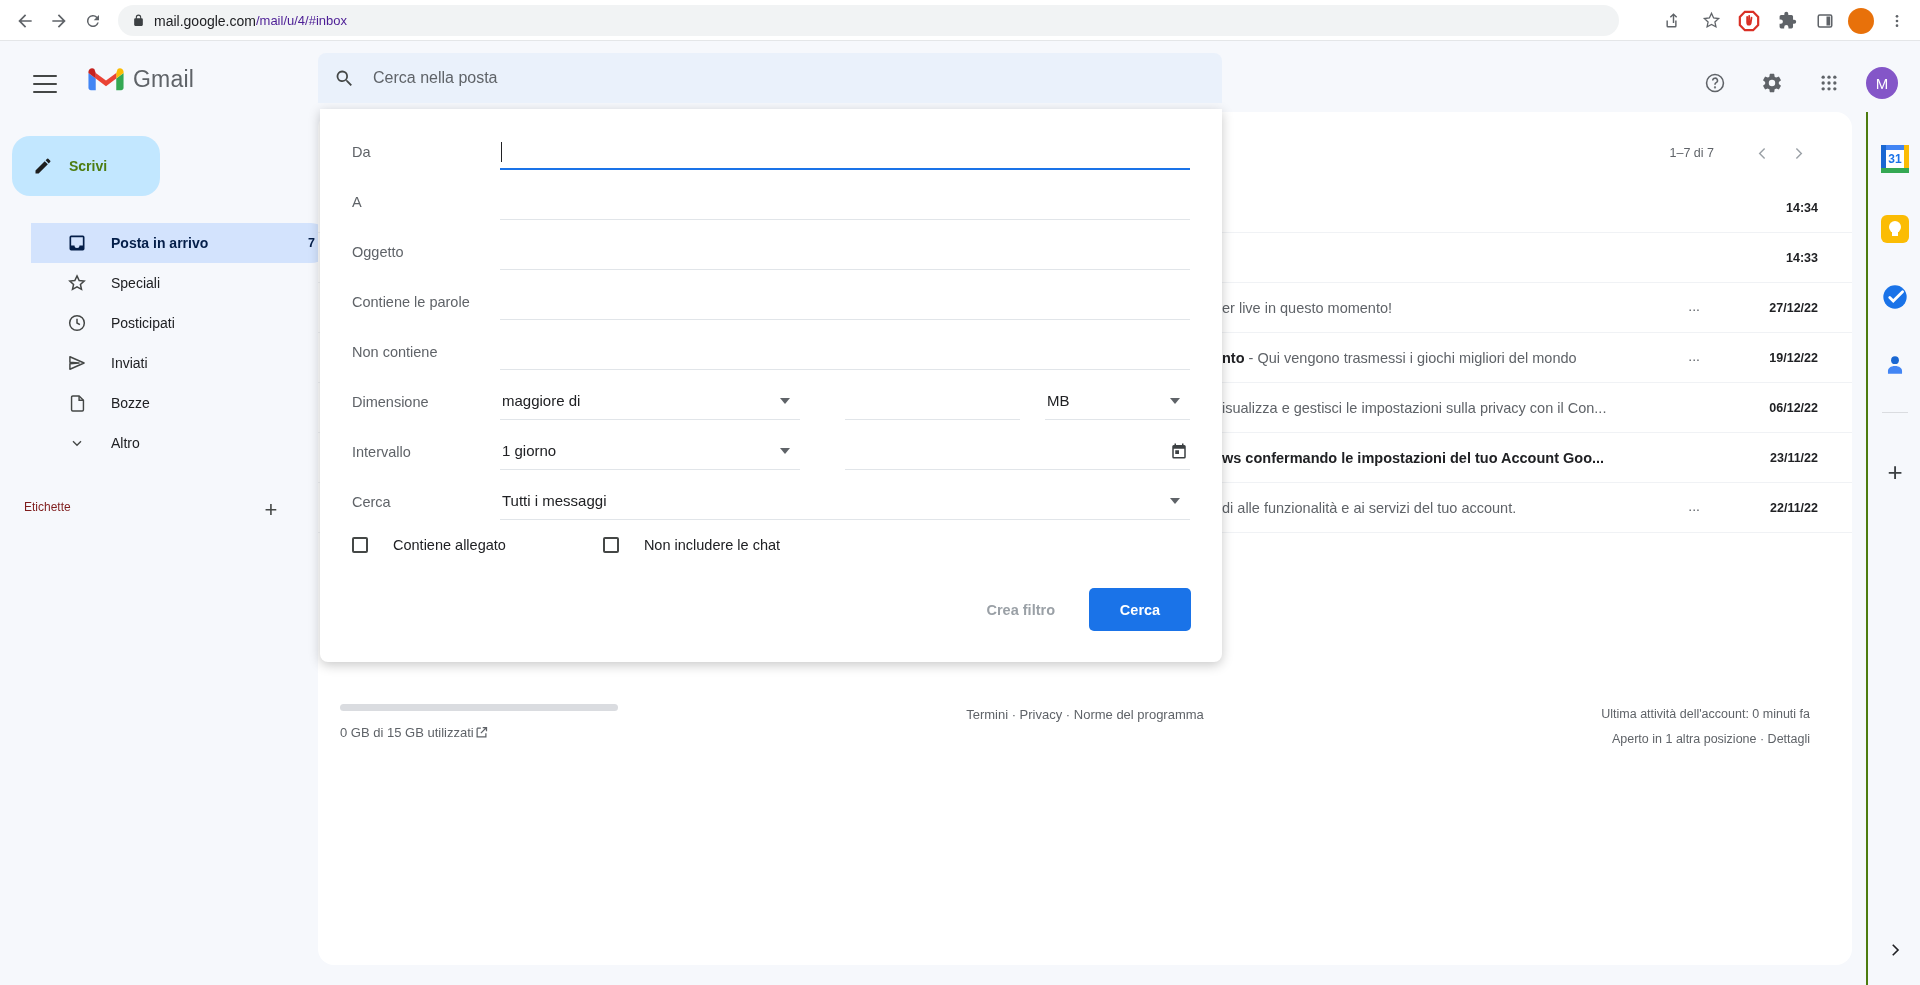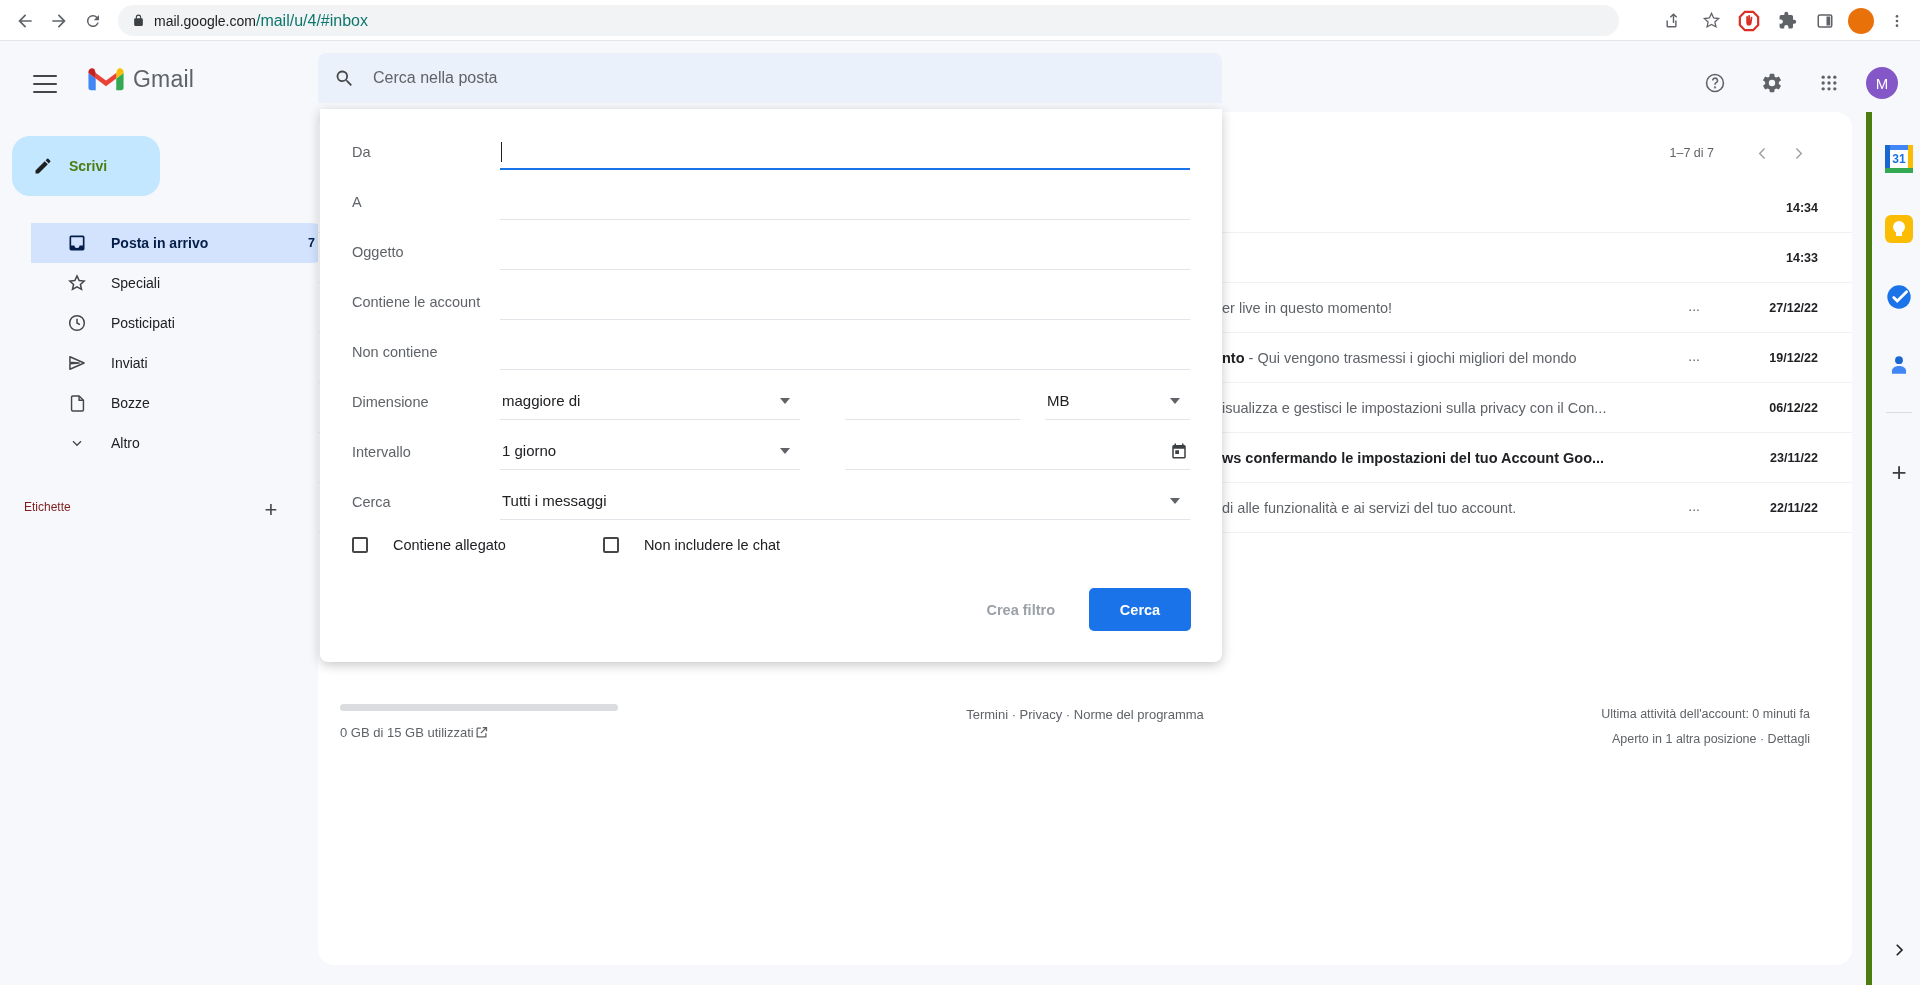--- a/index.html
+++ b/index.html
@@ -7,21 +7,21 @@
               font-family:"Liberation Sans", sans-serif; }
 
   
   .chrome { position:absolute; top:0; left:0; width:1920px; height:41px; background:#ffffff;
             border-bottom:1px solid #e4e6e8; z-index:20; }
   .chrome .navbtn { position:absolute; top:8px; width:26px; height:26px; display:flex;
                     align-items:center; justify-content:center; }
   .urlpill { position:absolute; left:118px; top:5px; width:1501px; height:31px; background:#f1f3f4;
              border-radius:16px; display:flex; align-items:center; padding:0 14px; }
   .urlpill .host { color:#202124; font-size:14px; }
-  .urlpill .path { color:#0f766e; font-size:16px; }
+  .urlpill .path { color:#4c1d95; font-size:13px; }
   .chrome-right { position:absolute; right:8px; top:4px; height:33px; display:flex;
                   align-items:center; gap:8px; }
   .chrome-right .cicon { width:30px; height:30px; display:flex; align-items:center; justify-content:center; }
   .bavatar { width:26px; height:26px; border-radius:50%; background:#e8710a; }
 
   
   .app { position:absolute; top:41px; left:0; width:1920px; height:944px; background:#f6f8fc; }
 
   .hamburger { position:absolute; left:31px; top:28px; width:28px; height:30px; padding:6px 2px;
                display:flex; flex-direction:column; justify-content:space-between; cursor:pointer; }
@@ -97,21 +97,21 @@
   .pchecks { position:absolute; top:428px; left:32px; display:flex; align-items:center; }
   .cbox { width:16px; height:16px; border:2px solid #444746; border-radius:2px; cursor:pointer; }
   .clab { font-size:14.5px; color:#202124; margin:0 0 0 25px; }
   .cbox2 { margin-left:97px; }
   .pbuttons { position:absolute; top:479px; right:31px; display:flex; align-items:center; gap:26px; }
   .btn-text { font-size:14.5px; color:#9aa0a6; font-weight:bold; padding:10px 8px; cursor:pointer; }
   .btn-blue { width:102px; height:43px; background:#1a73e8; border:none; border-radius:5px; color:#fff;
               font-size:14.5px; font-weight:bold; font-family:"Liberation Sans",sans-serif; cursor:pointer; }
 
   
-  .sidepanel { position:absolute; right:0; top:71px; bottom:0; width:54px; border-left:6px solid #4d7c0f; }
+  .sidepanel { position:absolute; right:0; top:71px; bottom:0; width:54px; border-left:2px solid #4d7c0f; }
   .spicon { position:absolute; left:7px; width:40px; height:40px; display:flex; align-items:center;
             justify-content:center; cursor:pointer; }
   .cal-mini { position:relative; width:28px; height:28px; background:#fff; }
   .cal-mini .t { position:absolute; top:0; left:0; right:0; height:5px; background:#4285f4; }
   .cal-mini .l { position:absolute; top:0; left:0; bottom:0; width:5px; background:#1967d2; }
   .cal-mini .r { position:absolute; top:0; right:0; bottom:0; width:5px; background:#fbbc04; }
   .cal-mini .b { position:absolute; left:0; right:0; bottom:0; height:5px; background:#34a853; }
   .cal-mini .c { position:absolute; inset:5px; background:#fff; display:flex; align-items:center;
                  justify-content:center; font-size:12px; font-weight:bold; color:#1a73e8; }
   .keep-mini { width:28px; height:28px; background:#fbbc04; border-radius:6px; position:relative; }
@@ -413,21 +413,21 @@
     <span class="plabel">A</span>
     <div class="pinput"></div>
   </div>
 
   <div class="prow">
     <span class="plabel">Oggetto</span>
     <div class="pinput"></div>
   </div>
 
   <div class="prow">
-    <span class="plabel">Contiene le account</span>
+    <span class="plabel">Contiene le parole</span>
     <div class="pinput"></div>
   </div>
 
   <div class="prow">
     <span class="plabel">Non contiene</span>
     <div class="pinput"></div>
   </div>
 </div>
 
     <div class="pfields" style="top:268px">

